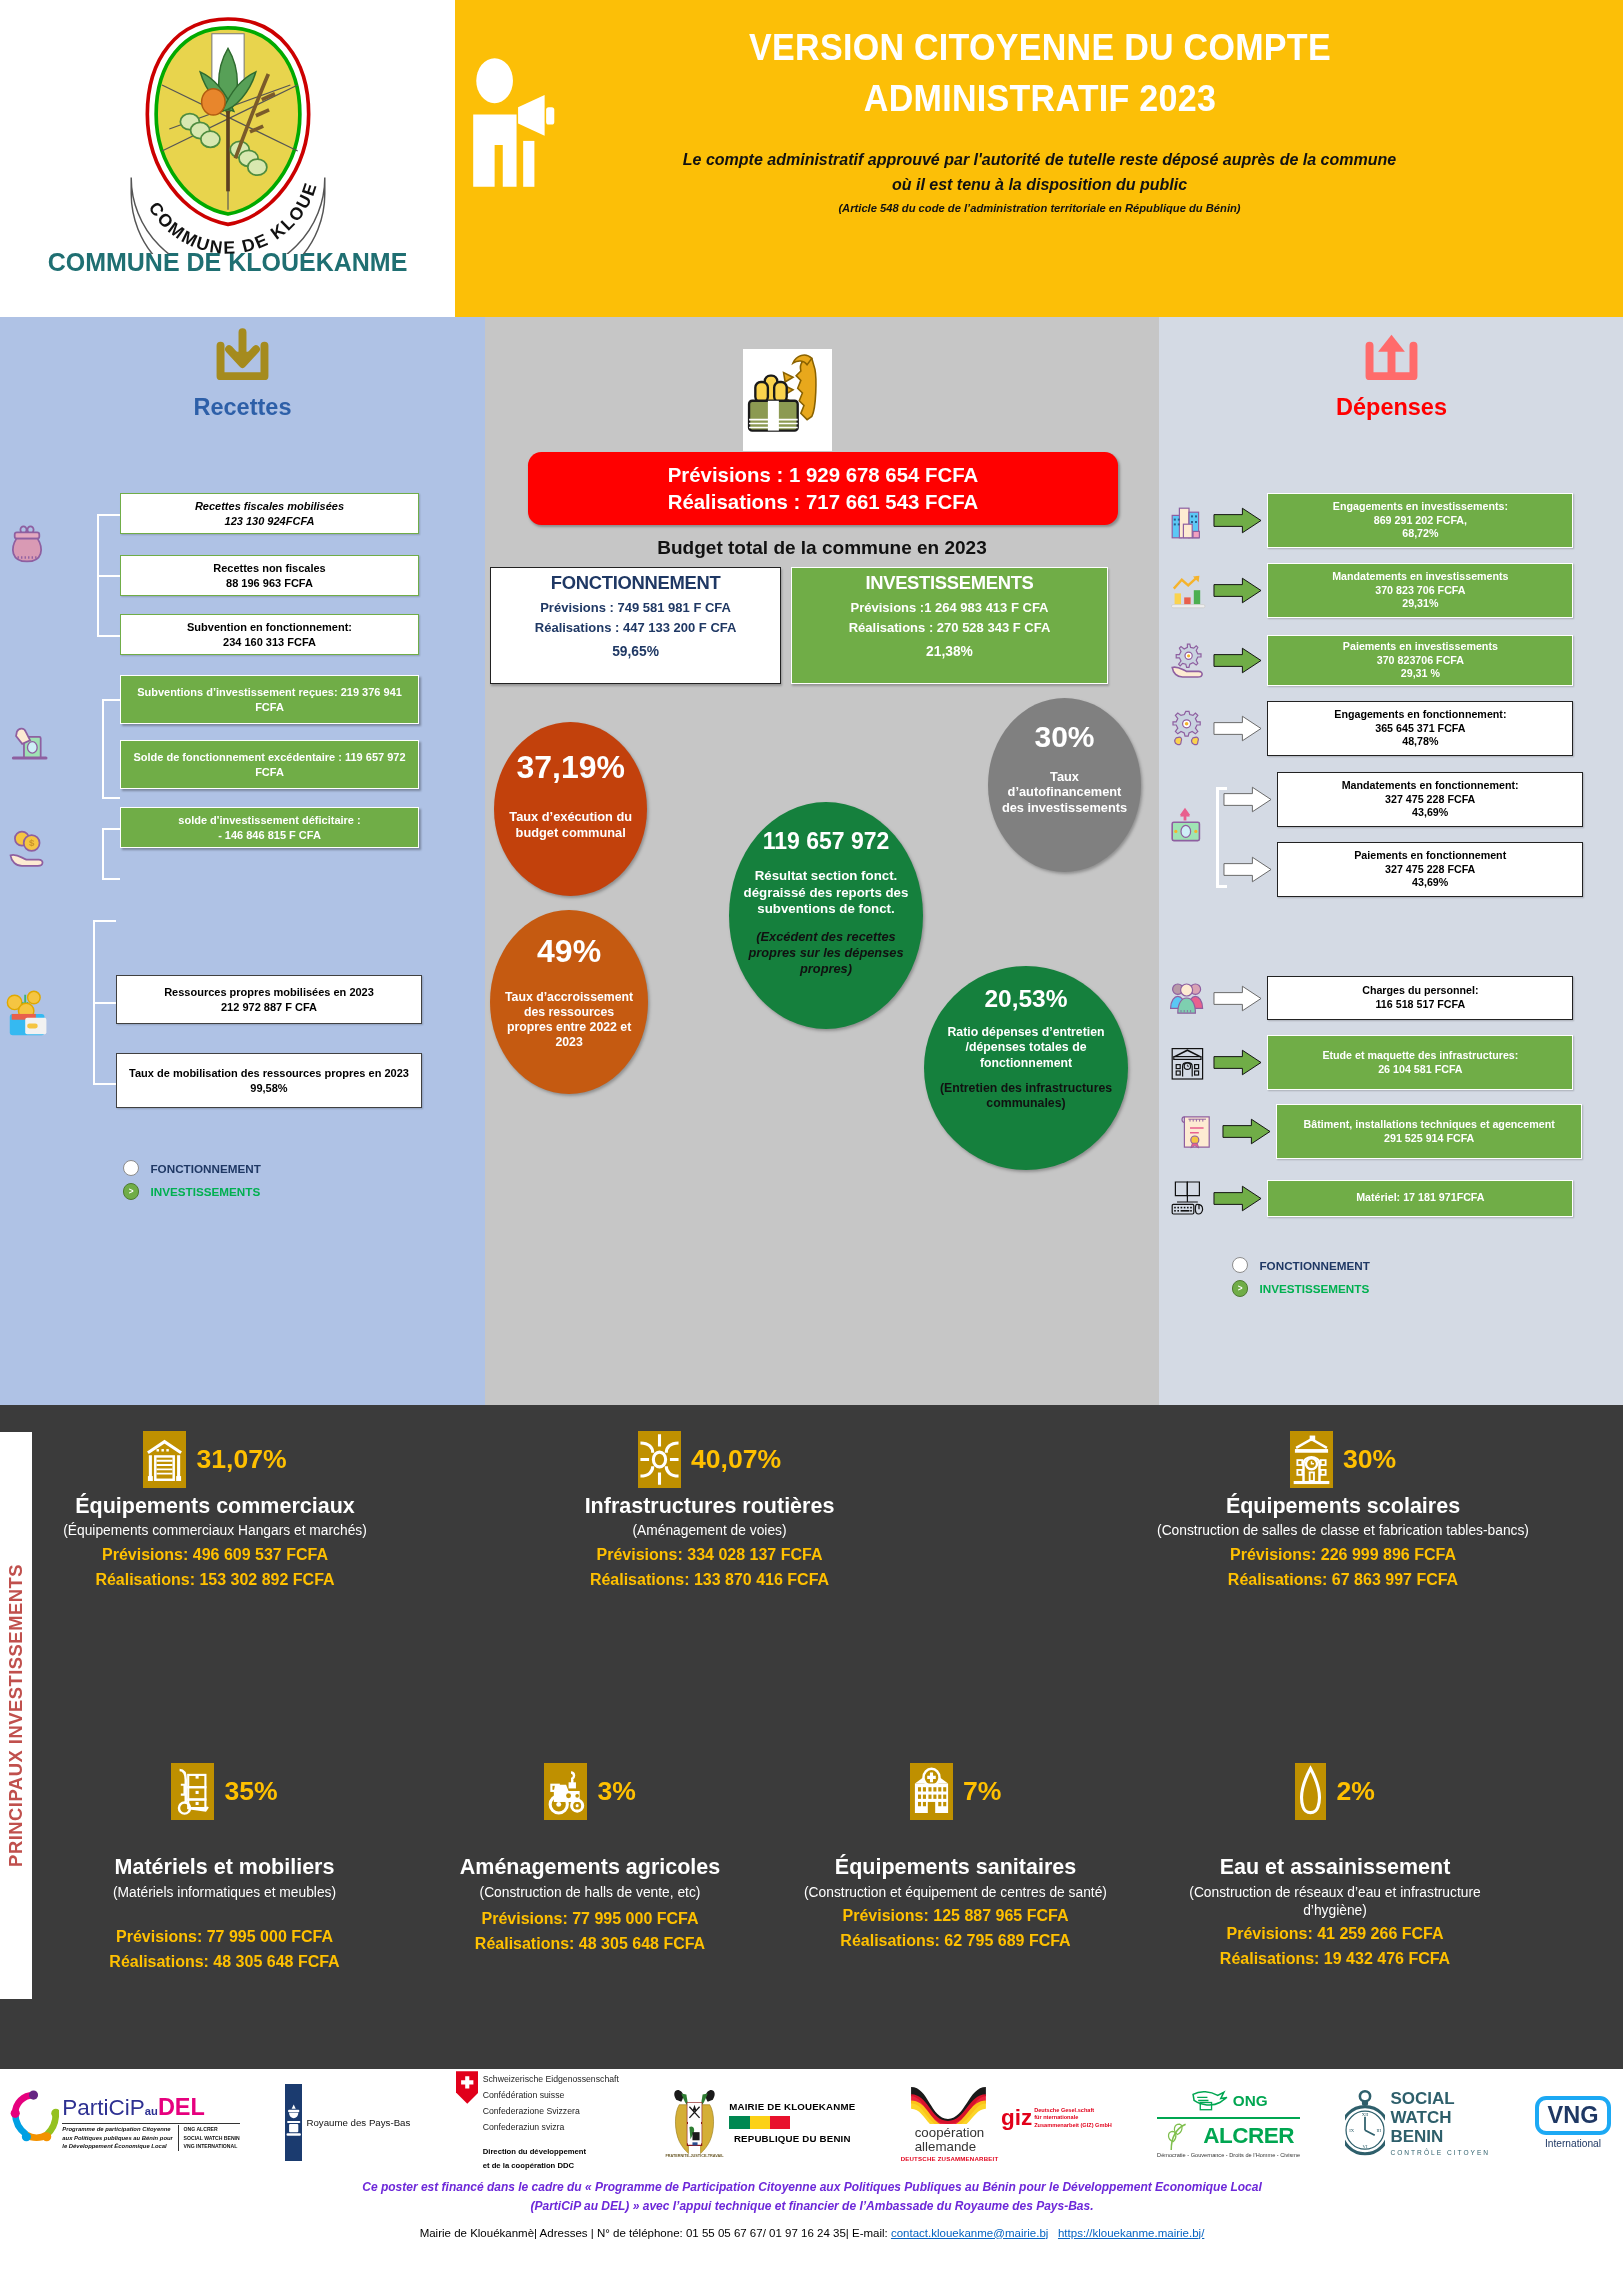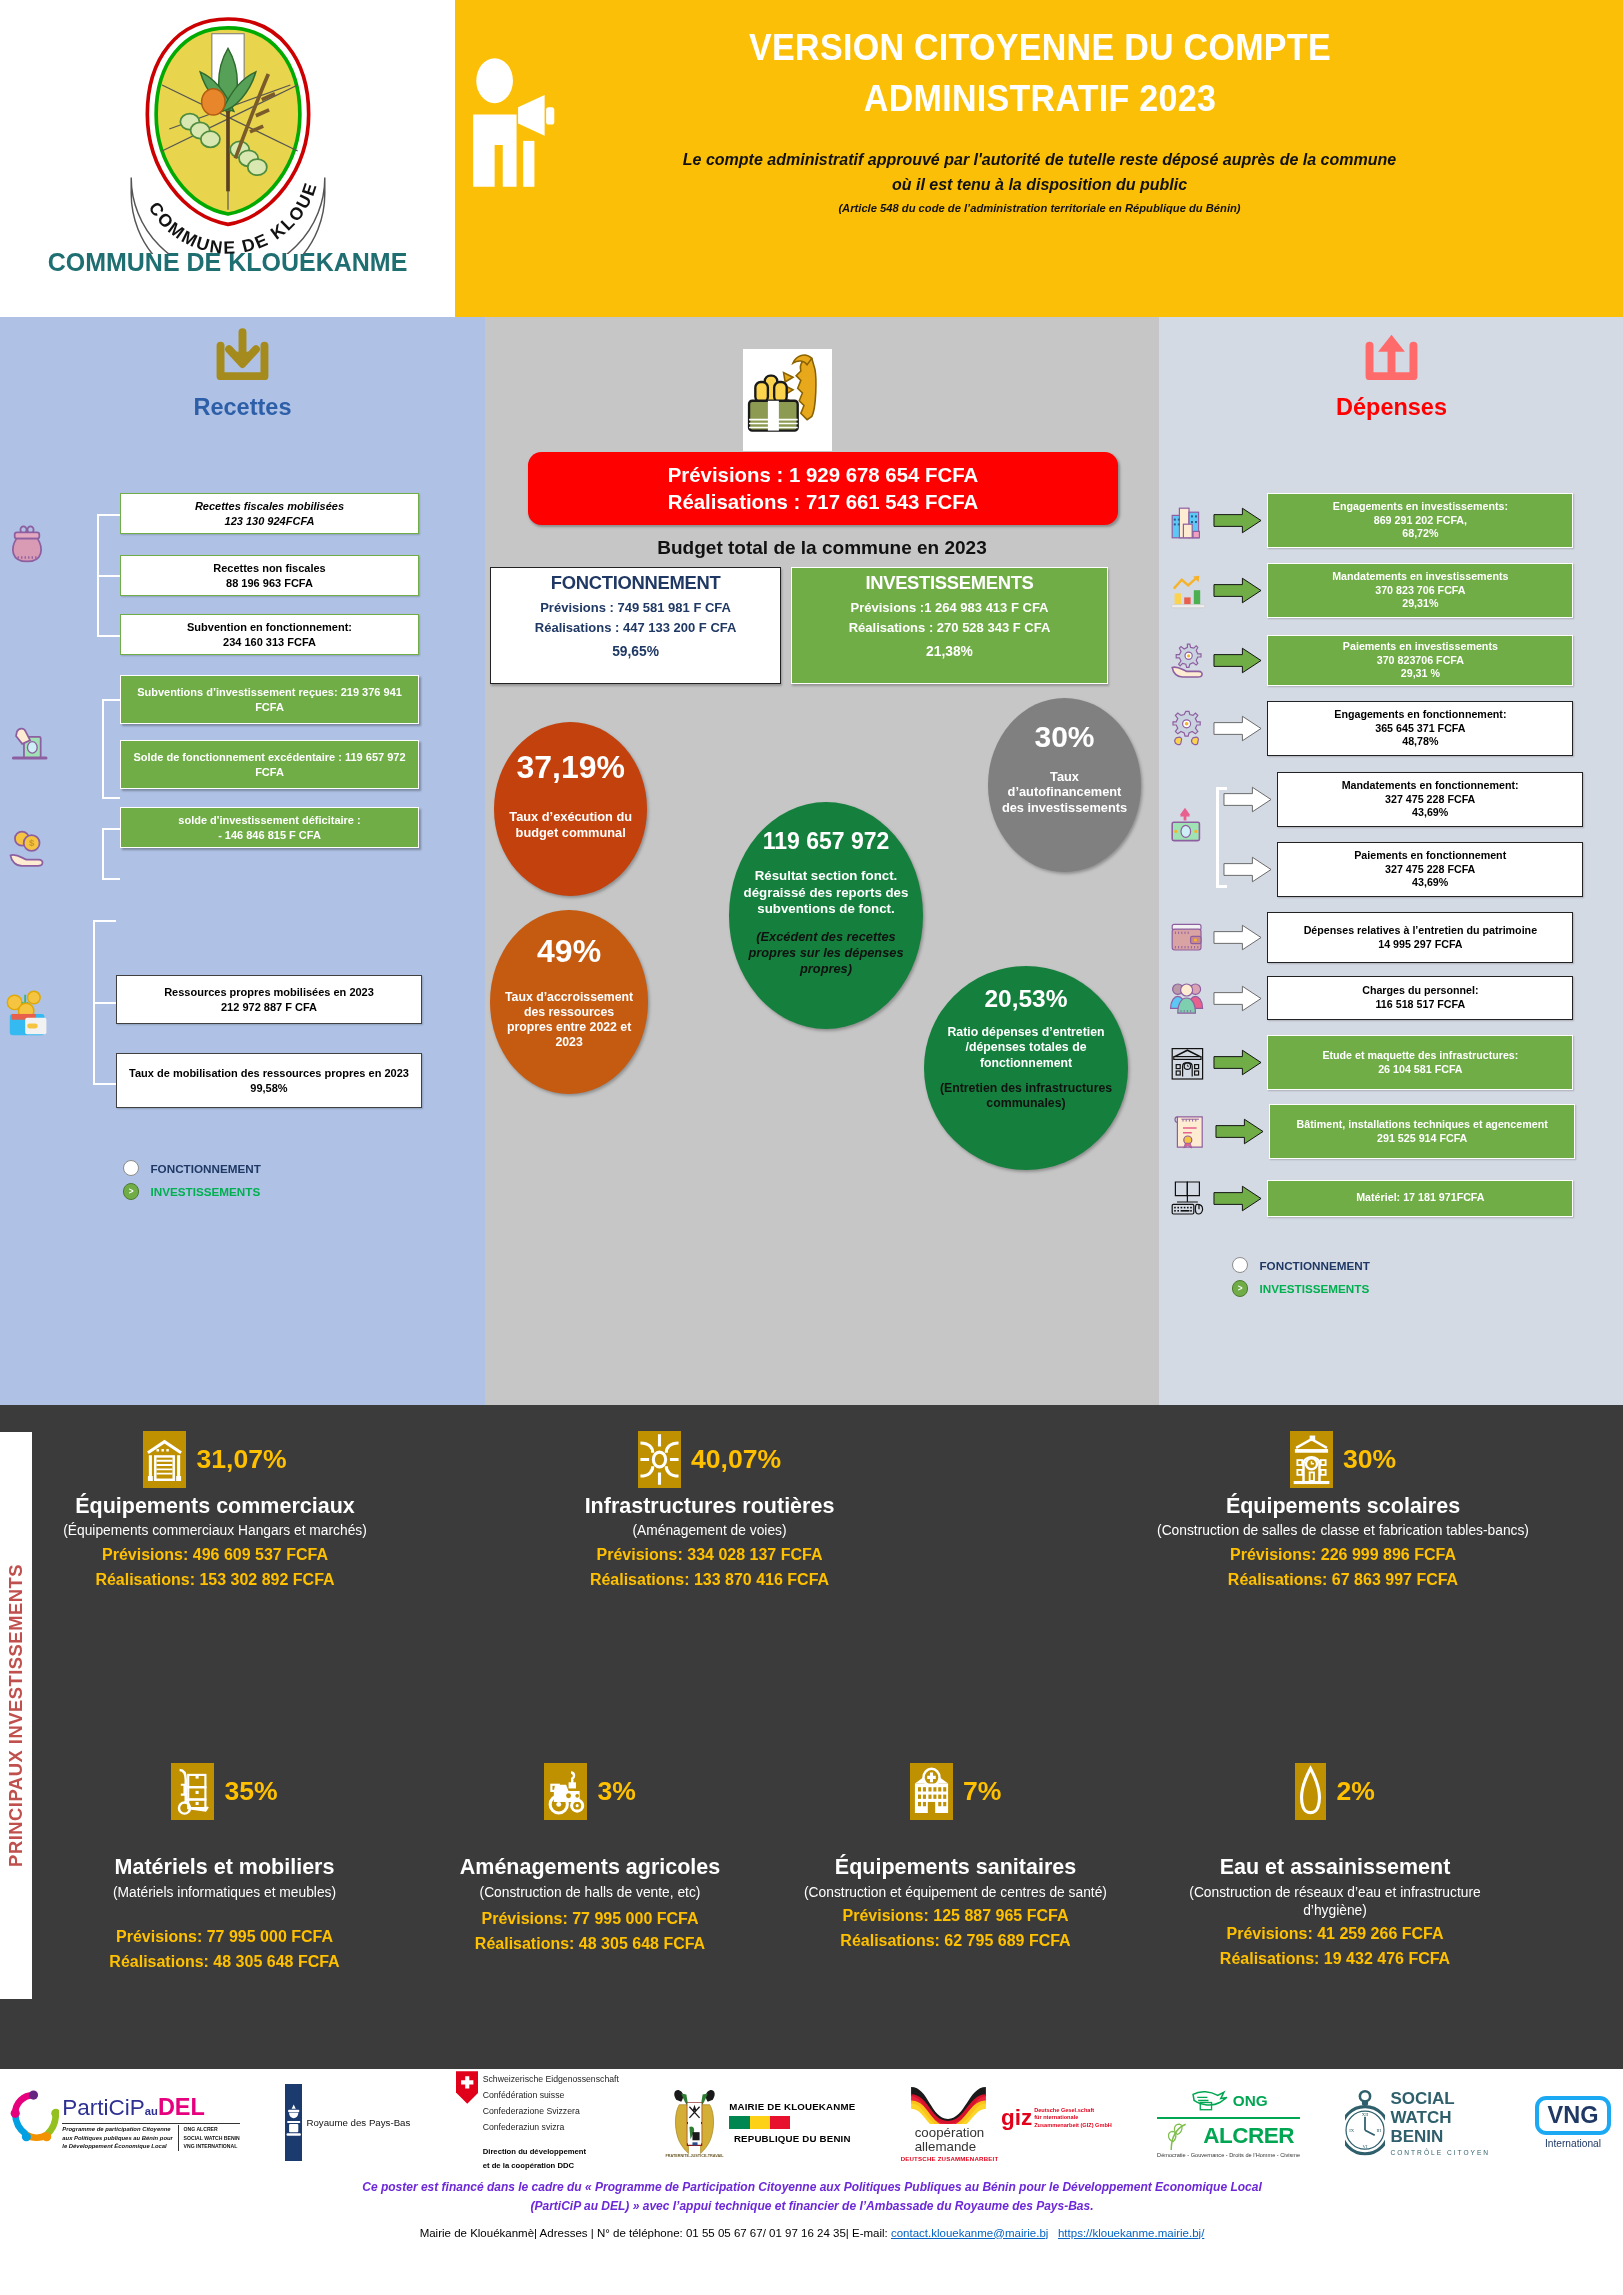--- a/index.html
+++ b/index.html
@@ -550,38 +550,20 @@
 
     <div class="rrow" style="left:60px; top:525px;">
       <svg class="rarrow" viewBox="0 0 100 56">
         <path d="M2 16 L60 16 L60 3 L98 28 L60 53 L60 40 L2 40 Z" fill="#fff" stroke="#666" stroke-width="2"></path>
       </svg>
       <div class="rbox white" style="width:306px; height:55px;">
         <span>Paiements en fonctionnement<br>327 475 228 FCFA<br>43,69%</span>
       </div>
     </div>
 
-    <div class="rrow" style="left:10.2px; top:595px;">
-      <svg class="ricon" viewBox="0 0 100 100">
-        <rect x="8" y="16" width="72" height="14" rx="5" fill="#F2F2F2" stroke="#8E5FA0" stroke-width="3"></rect>
-        <rect x="8" y="28" width="72" height="52" rx="6" fill="#D9A3A3" stroke="#8E5FA0" stroke-width="3"></rect>
-        <rect x="54" y="46" width="26" height="18" rx="4" fill="#C98A8A" stroke="#8E5FA0" stroke-width="3"></rect>
-        <circle cx="66" cy="55" r="4" fill="#F5B32C"></circle>
-        <g stroke="#8E5FA0" stroke-width="2.4">
-          <path d="M16 34 L16 40 M24 34 L24 40 M32 34 L32 40 M40 34 L40 40 M48 34 L48 40"></path>
-          <path d="M16 70 L16 76 M24 70 L24 76 M32 70 L32 76 M40 70 L40 76 M48 70 L48 76 M56 70 L56 76 M64 70 L64 76 M72 70 L72 76"></path>
-        </g>
-      </svg>
-      <svg class="rarrow" viewBox="0 0 100 56">
-        <path d="M2 16 L60 16 L60 3 L98 28 L60 53 L60 40 L2 40 Z" fill="#fff" stroke="#666" stroke-width="2"></path>
-      </svg>
-      <div class="rbox white" style="width:306px; height:51px;">
-        <span>Dépenses relatives à l’entretien du patrimoine<br>14 995 297 FCFA</span>
-      </div>
-    </div>
 
     <div class="rrow" style="left:10.2px; top:659px;">
       <svg class="ricon" viewBox="0 0 100 100">
         <circle cx="22" cy="28" r="13" fill="#B89AA8" stroke="#8E5FA0" stroke-width="3"></circle>
         <circle cx="66" cy="28" r="13" fill="#D9A3B4" stroke="#8E5FA0" stroke-width="3"></circle>
         <path d="M4 76 C 4 56 14 46 22 46 C 30 46 40 56 40 76 Z" fill="#5BC8F5" stroke="#8E5FA0" stroke-width="3"></path>
         <path d="M48 76 C 48 56 58 46 66 46 C 74 46 84 56 84 76 Z" fill="#E8608E" stroke="#8E5FA0" stroke-width="3"></path>
         <circle cx="44" cy="30" r="15" fill="#FDEBD2" stroke="#8E5FA0" stroke-width="3"></circle>
         <path d="M22 88 C 22 62 32 50 44 50 C 56 50 66 62 66 88 Z" fill="#7ECFB0" stroke="#8E5FA0" stroke-width="3"></path>
         <g stroke="#8E5FA0" stroke-width="2">
@@ -610,21 +592,21 @@
         <rect x="64" y="70" width="10" height="10" fill="none" stroke="#111" stroke-width="3"></rect>
       </svg>
       <svg class="rarrow" viewBox="0 0 100 56">
         <path d="M2 16 L60 16 L60 3 L98 28 L60 53 L60 40 L2 40 Z" fill="#70AD47" stroke="#111" stroke-width="2"></path>
       </svg>
       <div class="rbox green" style="width:306px; height:55px;">
         <span>Etude et maquette des infrastructures:<br>26 104 581 FCFA</span>
       </div>
     </div>
 
-    <div class="rrow" style="left:12px; top:787px;">
+    <div class="rrow" style="left:19px; top:787px;">
       <svg class="ricon" viewBox="0 0 100 100">
         <path d="M16 12 L78 12 L78 88 L16 88 Z" fill="#FDEBD2" stroke="#8E5FA0" stroke-width="3"></path>
         <path d="M16 12 C 8 12 8 26 16 26" fill="none" stroke="#8E5FA0" stroke-width="3"></path>
         <g stroke="#8E5FA0" stroke-width="2.4">
             <path d="M26 18 L70 18 M30 18 L30 24 M38 18 L38 24 M46 18 L46 24 M54 18 L54 24 M62 18 L62 24"></path>
           </g>
         <g stroke="#E8608E" stroke-width="4">
             <path d="M30 40 L64 40 M30 52 L52 52"></path>
           </g>
         <circle cx="42" cy="70" r="10" fill="#F5C542" stroke="#8E5FA0" stroke-width="3"></circle>

